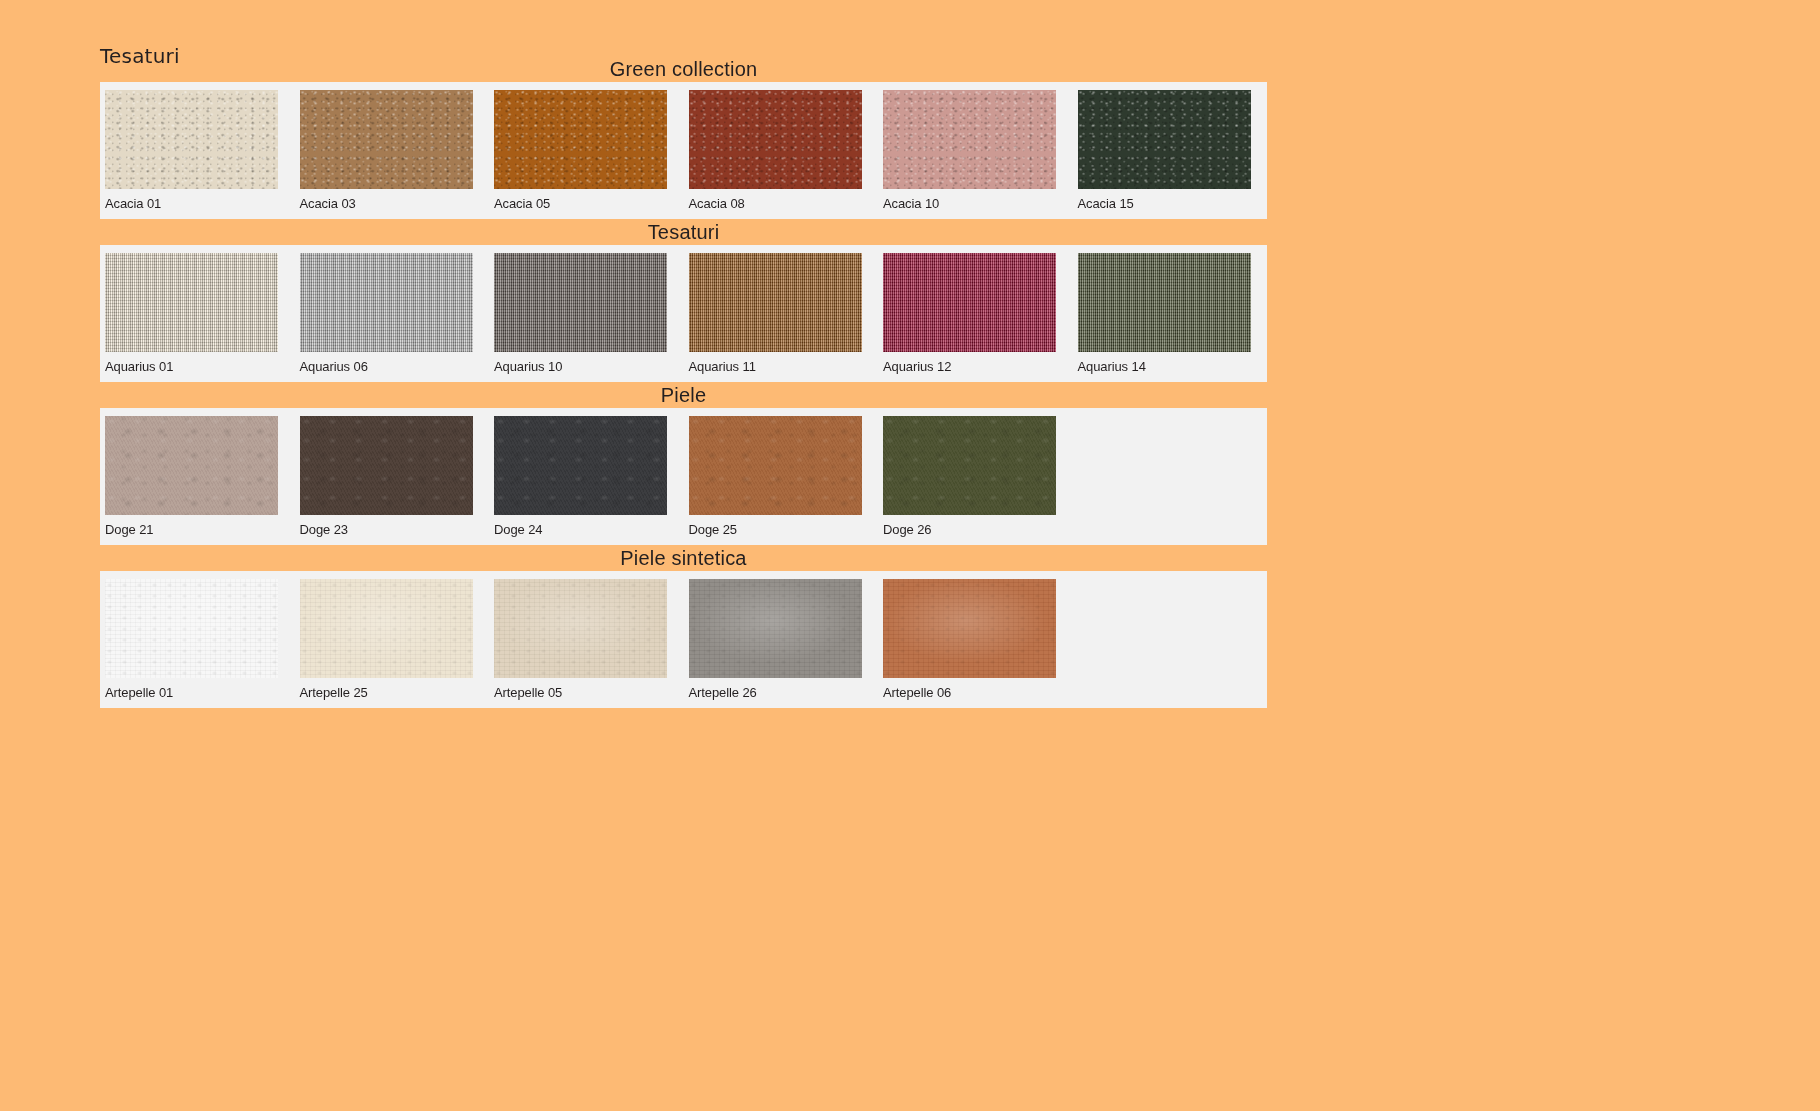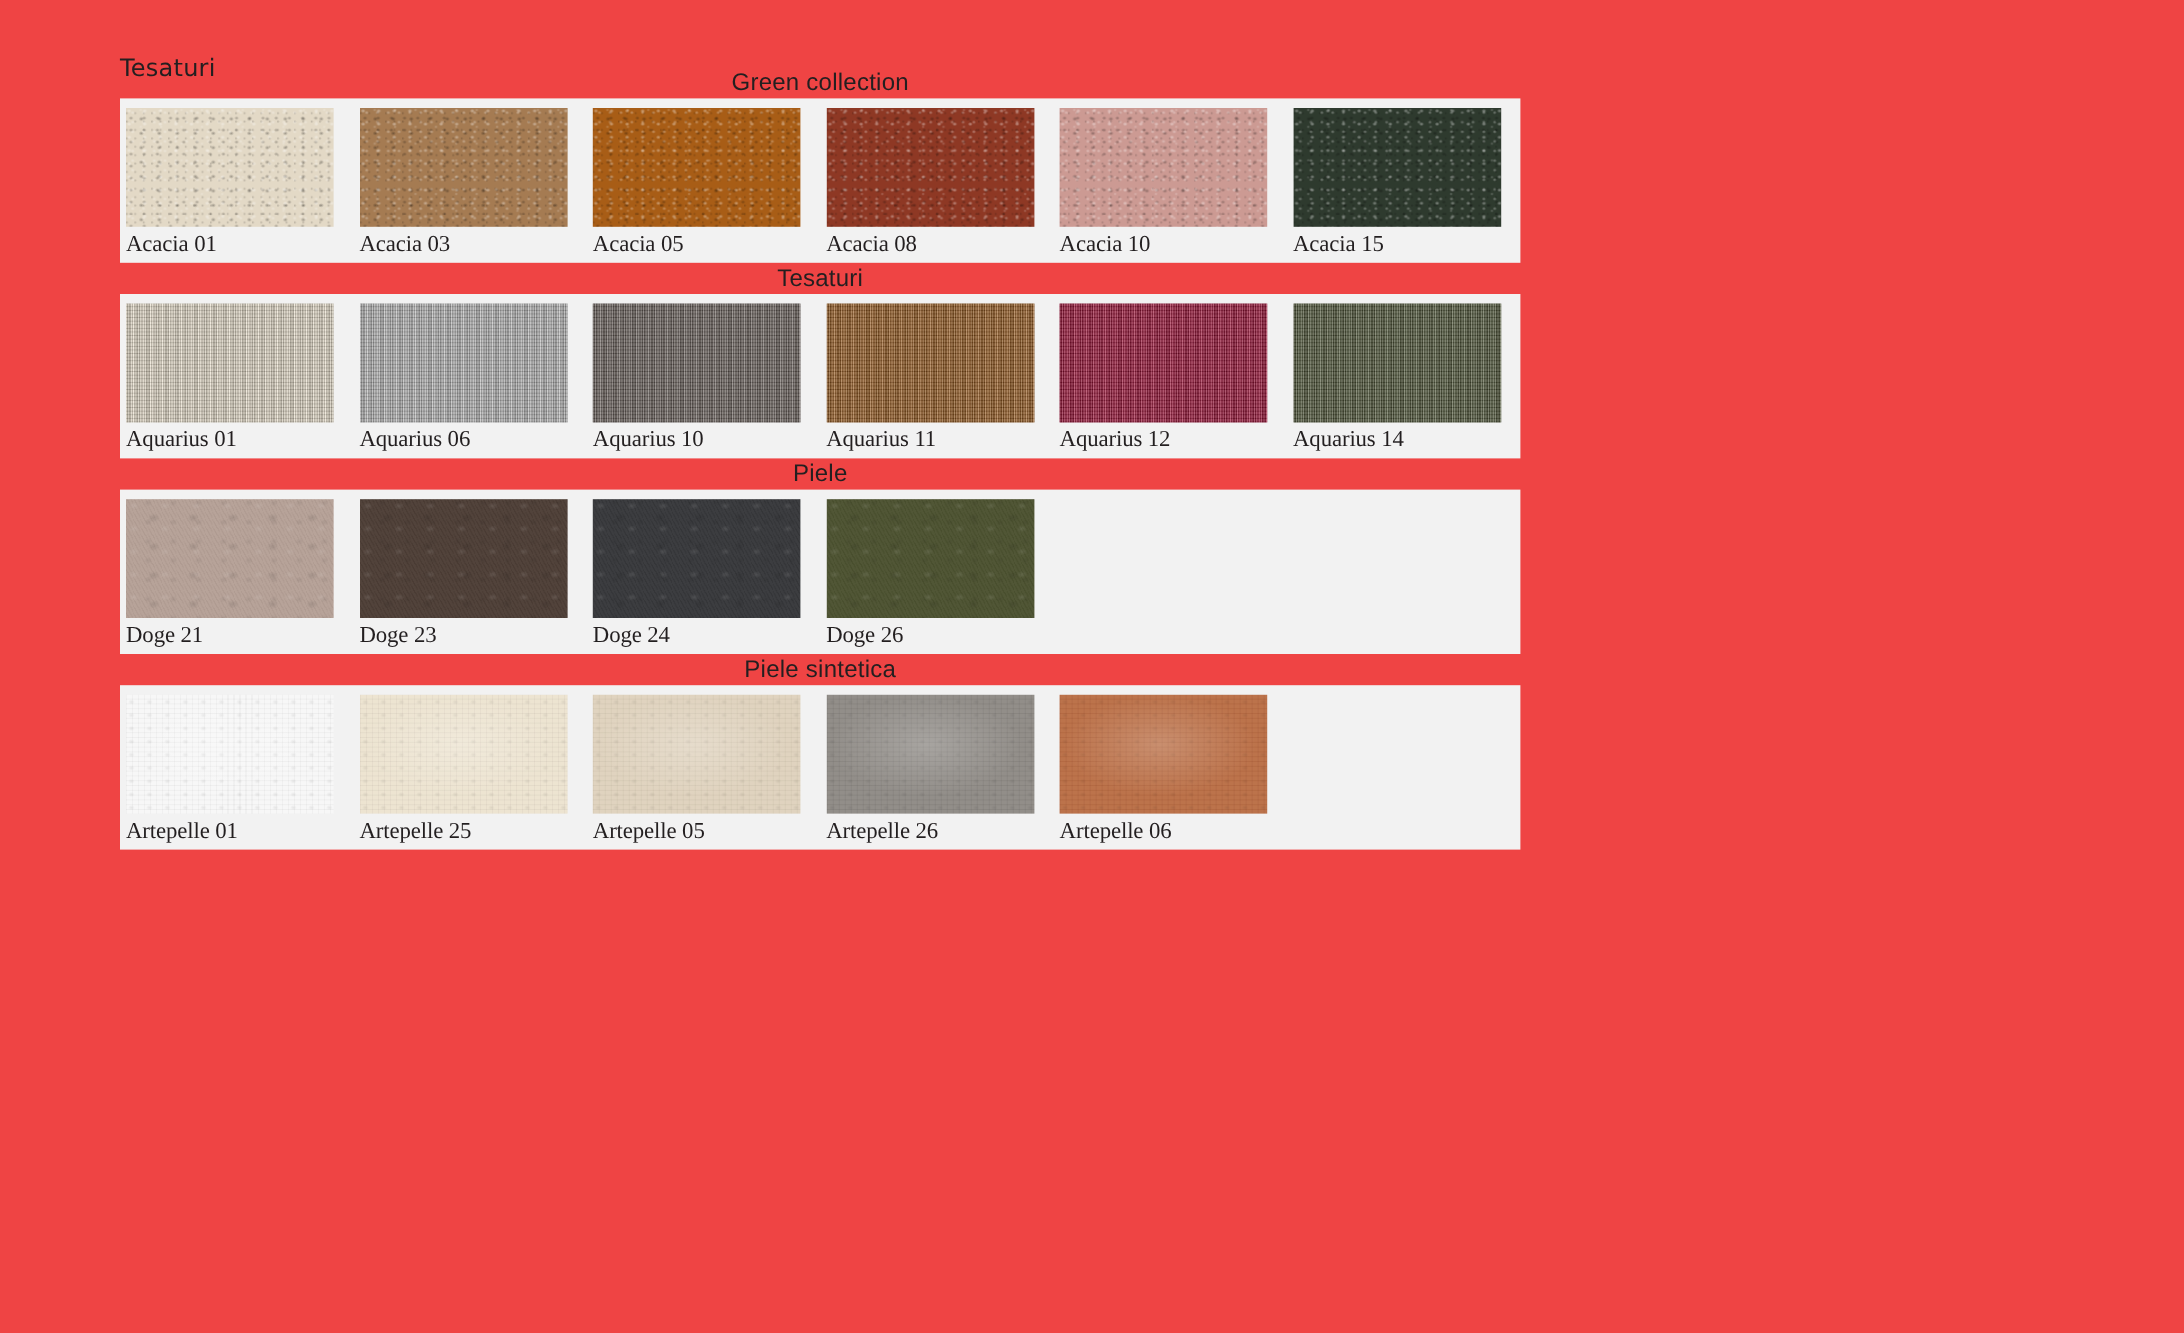--- a/index.html
+++ b/index.html
@@ -10,21 +10,21 @@
     height: 1111px;
     background: #ffffff;
     font-family: "Liberation Sans", sans-serif;
     overflow: hidden;
   }
 
   #page {
     position: relative;
     width: 1820px;
     height: 1111px;
-    background: #ef4444;
+    background: #fdba74;
   }
 
   
   .page-title {
     position: absolute;
     left: 100px;
     top: 44px;
     font-size: 20px;
     color: #231f20;
     font-family: "DejaVu Sans", sans-serif;
@@ -72,22 +72,22 @@
   .swatch {
     width: 173px;
     height: 99px;
     display: block;
     position: relative;
     overflow: hidden;
     background-repeat: repeat;
   }
 
   .swatch-label {
-    font-family: Liberation Serif, serif;
-    font-size: 19px;
+    font-family: Liberation Sans, sans-serif;
+    font-size: 13px;
     color: #231f20;
     line-height: 30px;
     height: 30px;
     white-space: nowrap;
     letter-spacing: -0.1px;
   }
 
   
 
   
@@ -211,20 +211,24 @@
             </div>
             <div class="swatch-cell">
               <div class="swatch tex-leather" style="background-color: rgb(76, 61, 53);"></div>
               <div class="swatch-label">Doge 23</div>
             </div>
             <div class="swatch-cell">
               <div class="swatch tex-leather" style="background-color: rgb(54, 55, 58);"></div>
               <div class="swatch-label">Doge 24</div>
             </div>
             <div class="swatch-cell">
+              <div class="swatch tex-leather" style="background-color: rgb(166, 101, 58);"></div>
+              <div class="swatch-label">Doge 25</div>
+            </div>
+            <div class="swatch-cell">
               <div class="swatch tex-leather" style="background-color: rgb(75, 81, 47);"></div>
               <div class="swatch-label">Doge 26</div>
             </div>
           </div>
         </div>
       </div>
       <div class="section">
         <div class="section-header">Piele sintetica</div>
         <div class="swatch-band">
           <div class="swatch-row">

